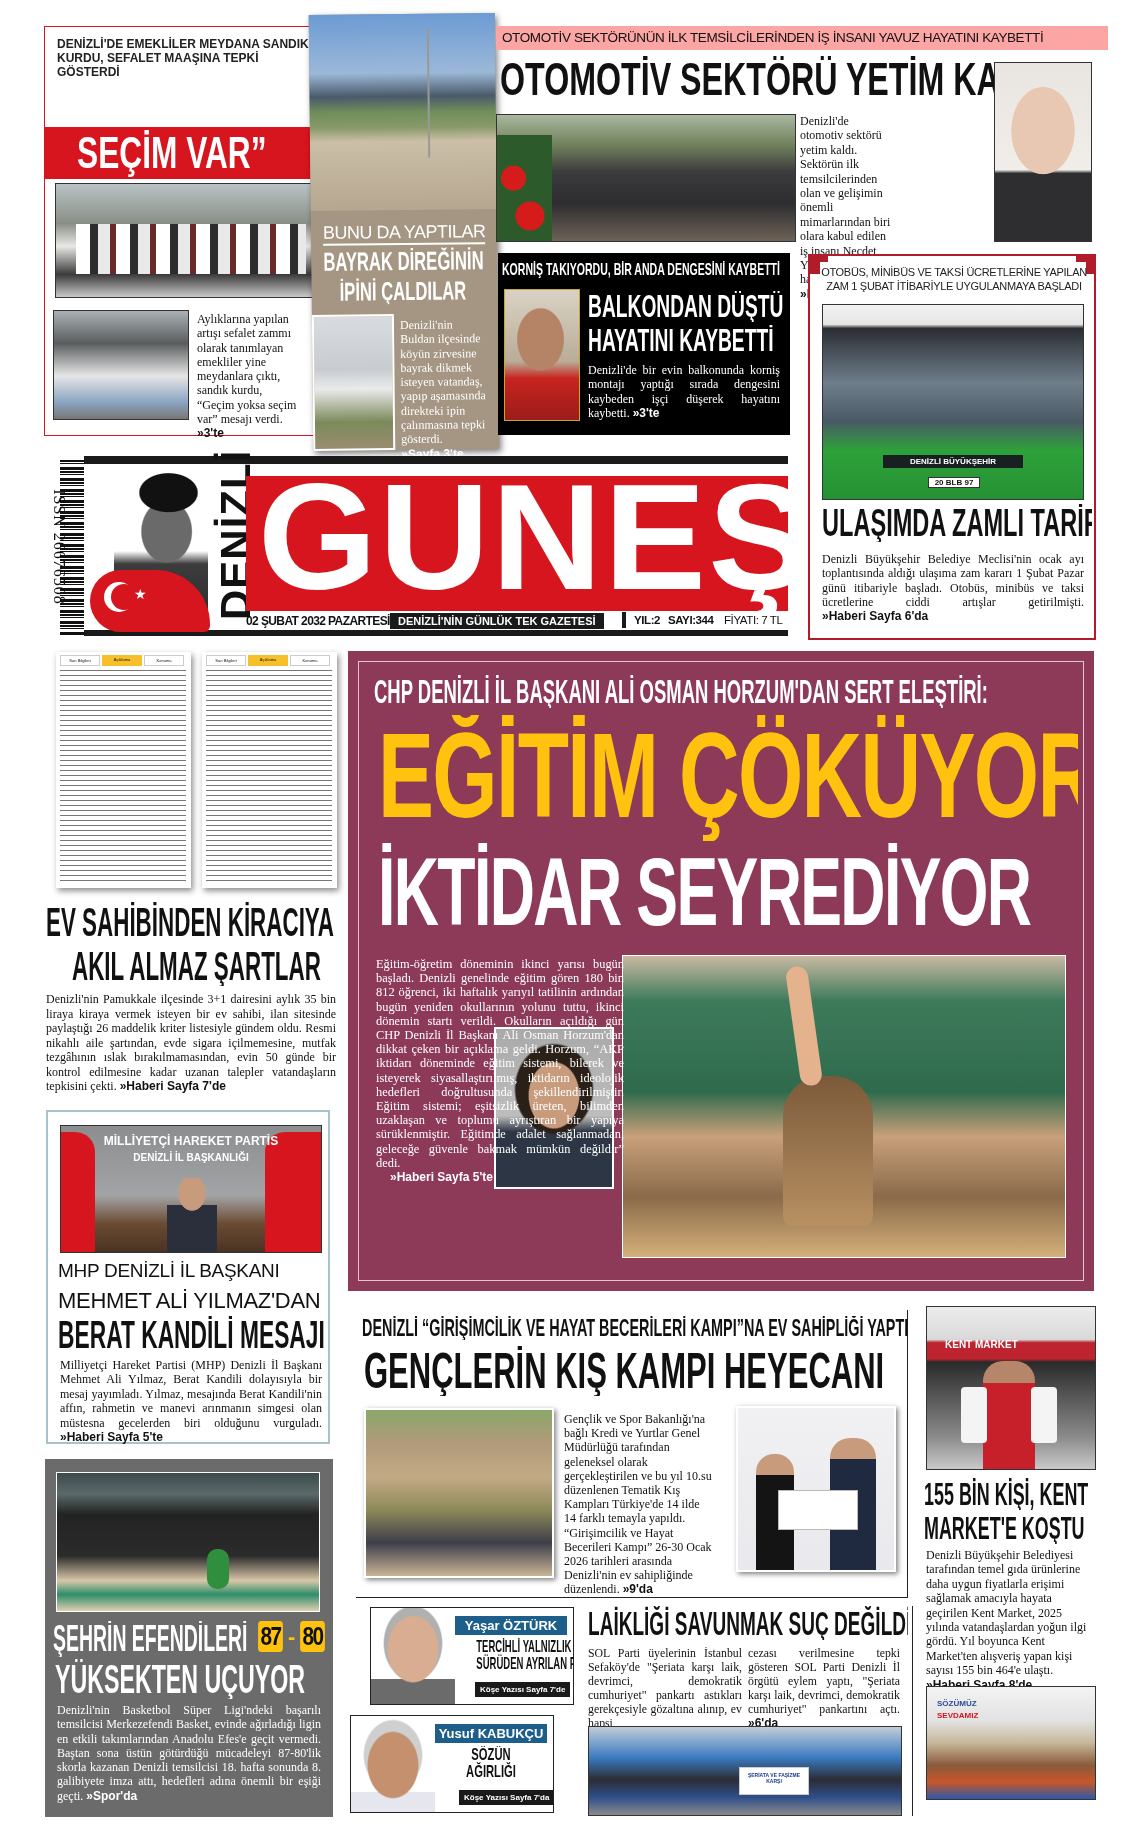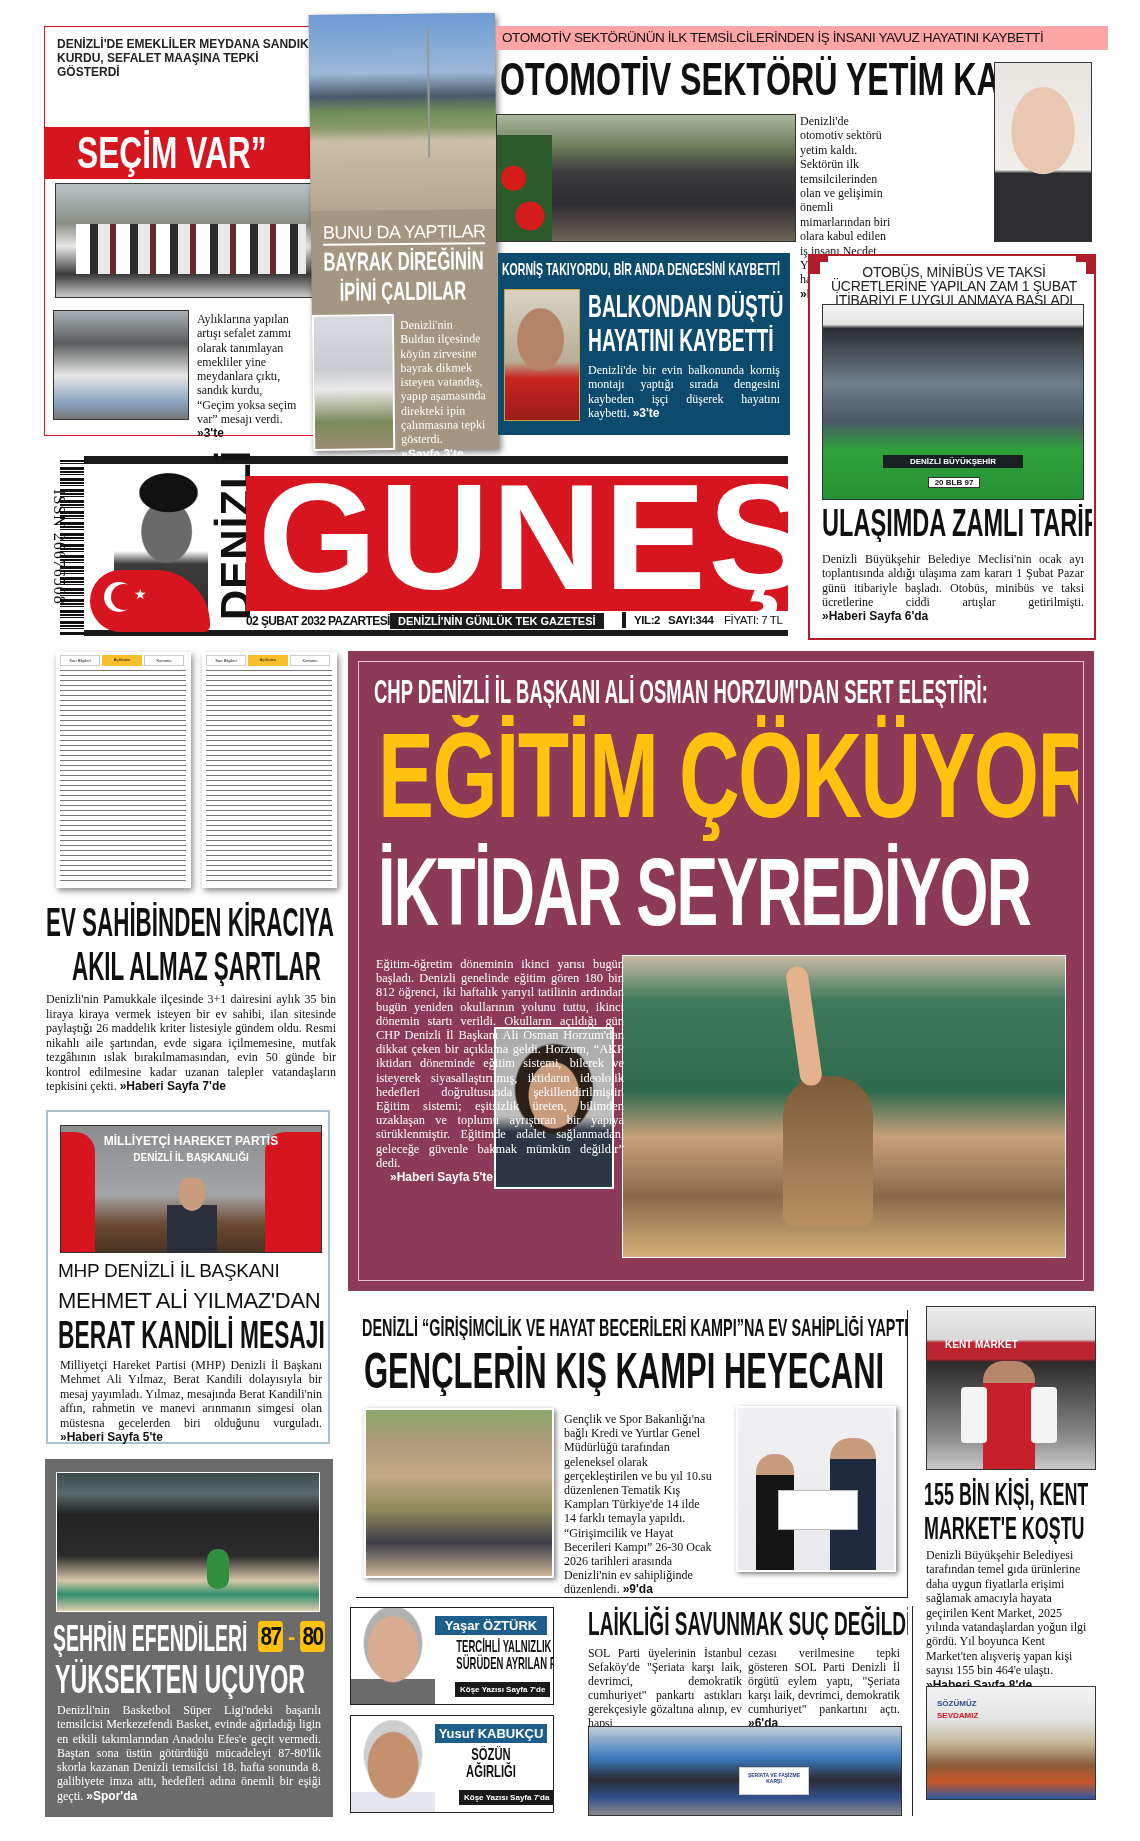--- a/index.html
+++ b/index.html
@@ -57,42 +57,42 @@
   <div class="photo" style="left:0;top:88px;width:300px;height:128px;background:linear-gradient(180deg,#a9b89e 0%,#6d7e5a 25%,#3c3b3d 45%,#2d2c30 70%,#6d6357 100%)">
     <div class="abs" style="left:0;top:20px;width:55px;height:108px;background:radial-gradient(circle at 30% 40%,#d61b1b 0 12px,transparent 13px),radial-gradient(circle at 60% 75%,#d61b1b 0 14px,transparent 15px),#2d5a2a"></div>
   </div>
   <div class="abs body" style="left:304px;top:88px;width:92px;font-size:12px;line-height:14.4px;text-align:left">
     <span>Denizli'de otomotiv sektörü yetim kaldı. Sektörün ilk temsilcilerinden olan ve gelişimin önemli mimarlarından biri olara kabul edilen iş insanı Necdet Yavuz 72 yaşında hayatını kaybetti.</span><br>
     <span class="more">»Haberi Sayfa 3'te</span>
   </div>
   <div class="photo" style="left:498px;top:36px;width:98px;height:180px;background:radial-gradient(ellipse 32px 44px at 50% 38%,#e8c7b3 0 98%,transparent 100%),linear-gradient(180deg,#e9e6e2 0%,#f1eeea 60%,#2e2e30 62%,#2e2e30 100%)"></div>
 </div>
 
-<div class="abs" style="left:498px;top:253px;width:292px;height:182px;background:#0c4a6e">
+<div class="abs" style="left:498px;top:253px;width:292px;height:182px;background:#000000">
   <div class="abs" style="left:4px;top:8px;width:286px;overflow:hidden">
     <span class="h1" style="color:#fff;font-size:17px;transform:scaleX(.62)">KORNİŞ TAKIYORDU, BİR ANDA DENGESİNİ KAYBETTİ</span>
   </div>
   <div class="photo" style="left:6px;top:36px;width:76px;height:132px;border:1px solid #c8a53a;background:radial-gradient(ellipse 24px 32px at 48% 38%,#b58466 0 95%,transparent 100%),linear-gradient(180deg,#d9d2c4 0%,#b9ad98 55%,#c8241f 68%,#9b1c19 100%)"></div>
   <div class="abs" style="left:90px;top:38px;width:200px;overflow:hidden">
     <span class="h1" style="color:#fff;font-size:31px;transform:scaleX(.62)">BALKONDAN DÜŞTÜ</span>
   </div>
   <div class="abs" style="left:90px;top:72px;width:200px;overflow:hidden">
     <span class="h1" style="color:#fff;font-size:31px;transform:scaleX(.62)">HAYATINI KAYBETTİ</span>
   </div>
   <div class="abs body" style="left:90px;top:110px;width:192px;font-size:12px;line-height:14.3px;color:#fff">
     <span>Denizli'de bir evin balkonunda korniş montajı yaptığı sırada dengesini kaybeden işçi düşerek hayatını kaybetti.</span>
     <span class="more" style="color:#fff">»3'te</span>
   </div>
 </div>
 
 <div class="abs" style="left:808px;top:254px;width:288px;height:386px;border:2px solid #b01c2a;background:#fff">
   <div class="abs" style="left:-2px;top:-2px;width:20px;height:20px;background:#b01c2a"></div>
   <div class="abs" style="right:-2px;top:-2px;width:20px;height:20px;background:#b01c2a"></div>
   <div class="abs" style="left:10px;top:6px;width:266px;height:38px;background:#fff"></div>
-  <div class="abs sans" style="left:10px;top:9px;width:268px;font-size:14px;line-height:14px;text-align:center;color:#222;letter-spacing:-.3px">OTOBÜS, MİNİBÜS VE TAKSİ ÜCRETLERİNE YAPILAN ZAM 1 ŞUBAT İTİBARİYLE UYGULANMAYA BAŞLADI</div>
+  <div class="abs sans" style="left:10px;top:9px;width:268px;font-size:11px;line-height:14px;text-align:center;color:#222;letter-spacing:-.3px">OTOBÜS, MİNİBÜS VE TAKSİ ÜCRETLERİNE YAPILAN ZAM 1 ŞUBAT İTİBARİYLE UYGULANMAYA BAŞLADI</div>
   <div class="photo" style="left:12px;top:48px;width:262px;height:196px;background:linear-gradient(180deg,#f3f3f3 0%,#e5e5e5 10%,#2a2d33 12%,#6e7e8a 40%,#4a5966 60%,#2ea23a 75%,#259133 100%)">
     <div class="abs sans" style="left:60px;top:150px;width:140px;font-size:8px;font-weight:bold;color:#fff;background:#182022;text-align:center;padding:2px 0">DENİZLİ BÜYÜKŞEHİR</div>
     <div class="abs sans" style="left:105px;top:172px;width:52px;font-size:8px;font-weight:bold;color:#111;background:#fff;text-align:center;border:1px solid #333">20 BLB 97</div>
   </div>
   <div class="abs" style="left:12px;top:248px;width:270px;overflow:hidden">
     <span class="h1" style="font-size:38px;transform:scaleX(.62)">ULAŞIMDA ZAMLI TARİFE</span>
   </div>
   <div class="abs body" style="left:12px;top:296px;width:262px;font-size:12px;line-height:14.3px">
     <span style="text-indent:14px">Denizli Büyükşehir Belediye Meclisi'nin ocak ayı toplantısında aldığı ulaşıma zam kararı 1 Şubat Pazar günü itibariyle başladı. Otobüs, minibüs ve taksi ücretlerine ciddi artışlar getirilmişti.</span>
     <span class="more">»Haberi Sayfa 6'da</span>
@@ -260,21 +260,21 @@
   <div class="abs body" style="left:6px;top:246px;width:170px;font-size:12px;line-height:14.4px;text-align:left">
     <span>Denizli Büyükşehir Belediyesi tarafından temel gıda ürünlerine daha uygun fiyatlarla erişimi sağlamak amacıyla hayata geçirilen Kent Market, 2025 yılında vatandaşlardan yoğun ilgi gördü. Yıl boyunca Kent Market'ten alışveriş yapan kişi sayısı 155 bin 464'e ulaştı.</span>
     <span class="more">»Haberi Sayfa 8'de</span>
   </div>
   <div class="photo" style="left:6px;top:384px;width:170px;height:114px;background:linear-gradient(180deg,#f3f3f3 0%,#e2e2e2 30%,#c6b79a 50%,#8a5a3a 70%,#c8562a 85%,#2a5aa8 100%)">
     <div class="abs sans" style="left:10px;top:12px;font-size:8px;font-weight:bold;color:#2a4a9a">SÖZÜMÜZ</div>
     <div class="abs sans" style="left:10px;top:24px;font-size:8px;font-weight:bold;color:#d7151f">SEVDAMIZ</div>
   </div>
 </div>
 
-<div class="abs" style="left:350px;top:1607px;width:204px;height:98px;border:1px solid #222;background:#fff;overflow:hidden">
+<div class="abs" style="left:370px;top:1607px;width:204px;height:98px;border:1px solid #222;background:#fff;overflow:hidden">
   <div class="abs" style="left:0;top:0;width:84px;height:98px;background:radial-gradient(ellipse 26px 34px at 50% 42%,#d8ad92 0 95%,transparent 100%),radial-gradient(ellipse 30px 38px at 50% 36%,#b0b0b0 0 95%,transparent 100%),linear-gradient(180deg,#fff 0 72%,#6b6b6b 72%)"></div>
   <div class="abs sans" style="left:84px;top:8px;width:112px;background:#1d5f8a;color:#fff;font-weight:bold;font-size:13px;text-align:center;padding:2px 0">Yaşar ÖZTÜRK</div>
   <div class="abs" style="left:78px;top:30px;width:124px;text-align:center;overflow:hidden">
     <div class="h1" style="font-size:17px;transform:scaleX(.56);transform-origin:center top;display:block">TERCİHLİ YALNIZLIK VE</div>
     <div class="h1" style="font-size:17px;transform:scaleX(.56);transform-origin:center top;display:block">SÜRÜDEN AYRILAN PENGUEN</div>
   </div>
   <div class="abs sans" style="left:104px;top:74px;background:#1a1a1a;color:#fff;font-size:8px;font-weight:bold;padding:3px 5px;white-space:nowrap">Köşe Yazısı Sayfa 7'de</div>
 </div>
 <div class="abs" style="left:350px;top:1715px;width:204px;height:98px;border:1px solid #222;background:#fff;overflow:hidden">
   <div class="abs" style="left:0;top:0;width:84px;height:98px;background:radial-gradient(ellipse 26px 34px at 50% 50%,#c4906e 0 95%,transparent 100%),radial-gradient(ellipse 30px 36px at 50% 40%,#cfcfcf 0 95%,transparent 100%),linear-gradient(180deg,#fff 0 78%,#e6e6ee 78%)"></div>

